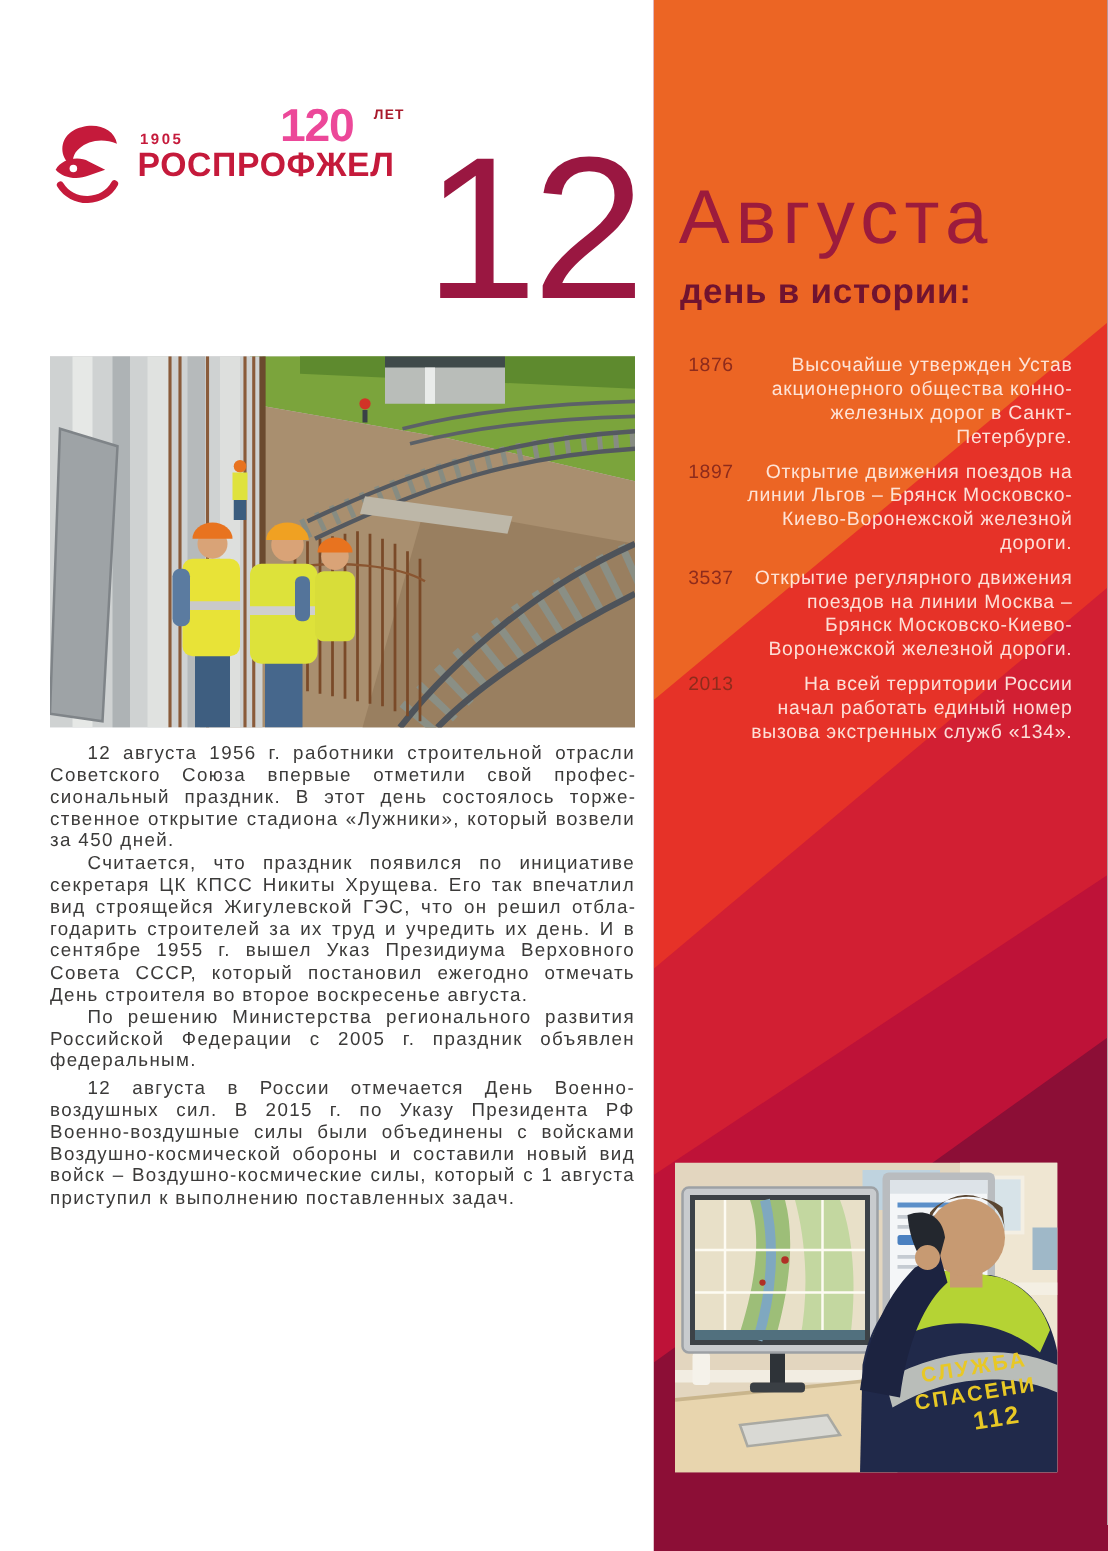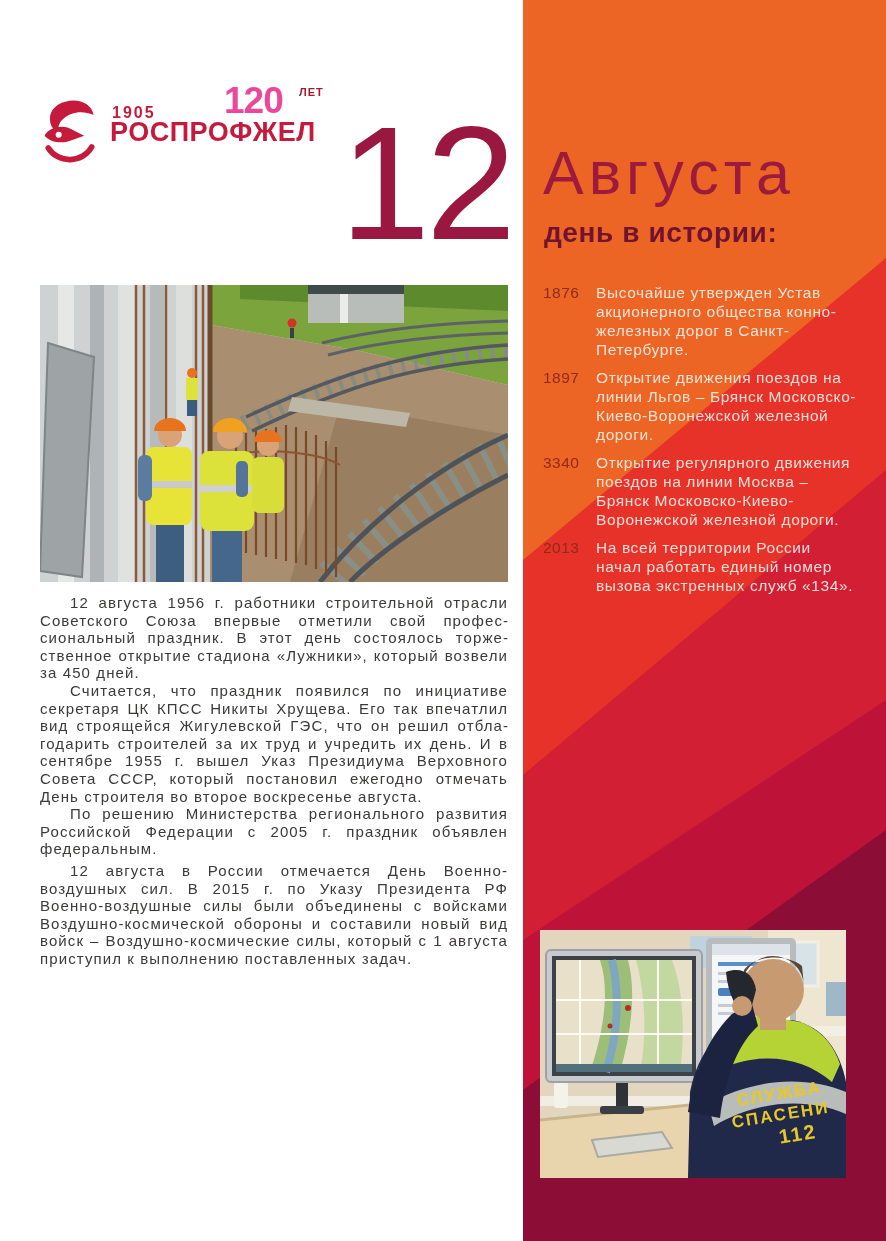--- a/index.html
+++ b/index.html
@@ -1,21 +1,21 @@
 <!DOCTYPE html>
 <html><head>
 <meta charset="utf-8">
 <style>
   html,body{margin:0;padding:0;background:#888;}
   .page{position:relative;width:886px;height:1241px;background:#ffffff;overflow:hidden;
         font-family:"Liberation Sans",sans-serif;margin:0 auto;}
   
   .logo{position:absolute;left:37px;top:84px;width:300px;height:95px;}
   .logo-bird{position:absolute;left:0;top:14px;width:66px;height:66px;}
-  .logo-founded{position:absolute;left:75px;top:20px;font-size:16px;font-weight:bold;
+  .logo-founded{position:absolute;left:75px;top:20px;font-size:12px;font-weight:bold;
         color:#C51A3B;letter-spacing:2px;}
   .logo-brand{position:absolute;left:73px;top:33px;font-size:27px;font-weight:bold;
         color:#C51A3B;letter-spacing:.5px;}
   .logo-anniv-num{position:absolute;left:187px;top:-4px;font-size:37px;font-weight:800;
         color:#ec4899;letter-spacing:-1px;}
   .logo-anniv-unit{position:absolute;left:262px;top:2px;font-size:11px;font-weight:800;
         color:#A8192B;letter-spacing:1px;}
   .day-number{position:absolute;left:330px;top:108px;width:192px;text-align:center;
         font-size:162px;line-height:150px;font-weight:300;color:#9A1741;letter-spacing:-4px;}
   .main-photo{position:absolute;left:40px;top:285px;width:468px;height:297px;display:block;}
@@ -29,21 +29,21 @@
   .f-raspberry{background:#BE1238;clip-path:polygon(0 0,100% 0,100% 830px,0 1090px);}
   .f-crimson{background:#D21F33;clip-path:polygon(0 0,100% 0,100% 700px,0 940px);}
   .f-red{background:#E63228;clip-path:polygon(0 0,100% 0,100% 470px,0 775px);}
   .f-orange{background:#EC6524;clip-path:polygon(0 0,100% 0,100% 258px,0 560px);}
   .panel-content{position:absolute;left:0;top:0;width:100%;height:100%;z-index:2;}
   .month-name{position:absolute;left:20px;top:138px;font-size:61px;font-weight:300;
         color:#9C1B3C;letter-spacing:5px;}
   .history-heading{position:absolute;left:21px;top:217px;font-size:28px;font-weight:800;
         color:#701330;letter-spacing:.6px;}
   .events{position:absolute;left:20px;top:283px;width:330px;}
-  .event{display:flex;margin-bottom:9px;}
+  .event{display:flex;margin-bottom:9px;text-align:right;}
   .event-year{width:44px;flex:none;font-size:15.5px;line-height:19px;color:#8E2B1C;
         letter-spacing:.5px;}
   .event-text{margin-left:9px;width:262px;font-size:15.5px;line-height:19px;
         color:rgba(255,238,230,.92);letter-spacing:.6px;}
   .dispatcher-photo{position:absolute;left:17px;top:930px;width:306px;height:248px;display:block;}
 </style>
 </head>
 <body>
 
 <div class="page">
@@ -148,21 +148,21 @@
       <div class="events">
         <div class="event">
           <div class="event-year">1876</div>
           <div class="event-text">Высочайше утвержден Устав акционерного общества конно-железных дорог в Санкт-Петербурге.</div>
         </div>
         <div class="event">
           <div class="event-year">1897</div>
           <div class="event-text">Открытие движения поездов на линии Льгов – Брянск Московско-Киево-Воронежской железной дороги.</div>
         </div>
         <div class="event">
-          <div class="event-year">3340</div>
+          <div class="event-year">3537</div>
           <div class="event-text">Открытие регулярного движения поездов на линии Москва – Брянск Московско-Киево-Воронежской железной дороги.</div>
         </div>
         <div class="event">
           <div class="event-year">2013</div>
           <div class="event-text">На всей территории России начал работать единый номер вызова экстренных служб «134».</div>
         </div>
       </div>
 
       <svg class="dispatcher-photo" viewBox="0 0 306 248" preserveAspectRatio="none" aria-hidden="true">
         <rect width="306" height="248" fill="#E3D6BF"></rect>

